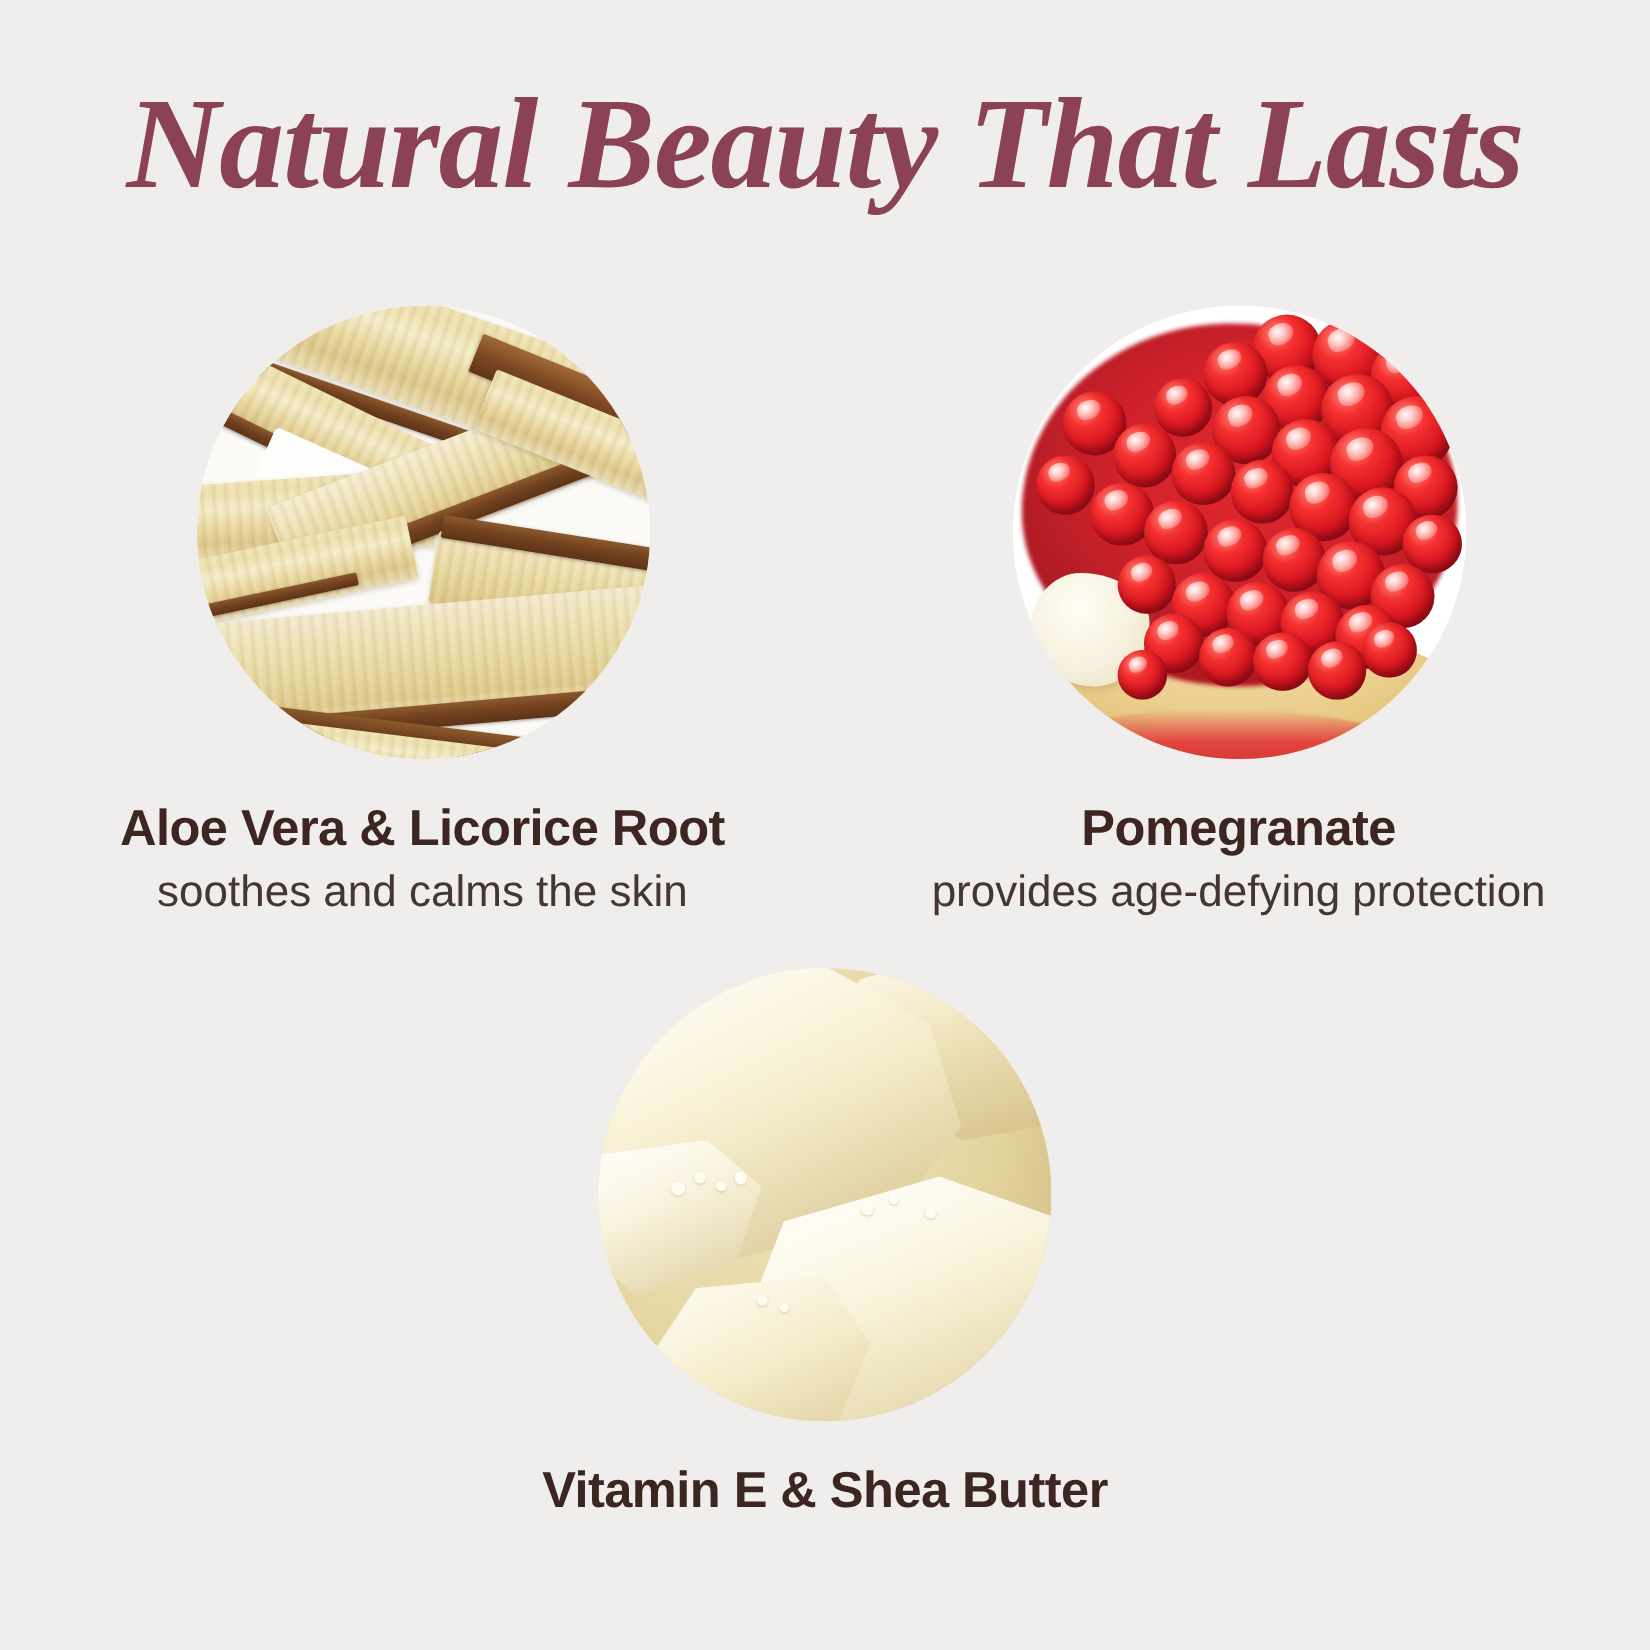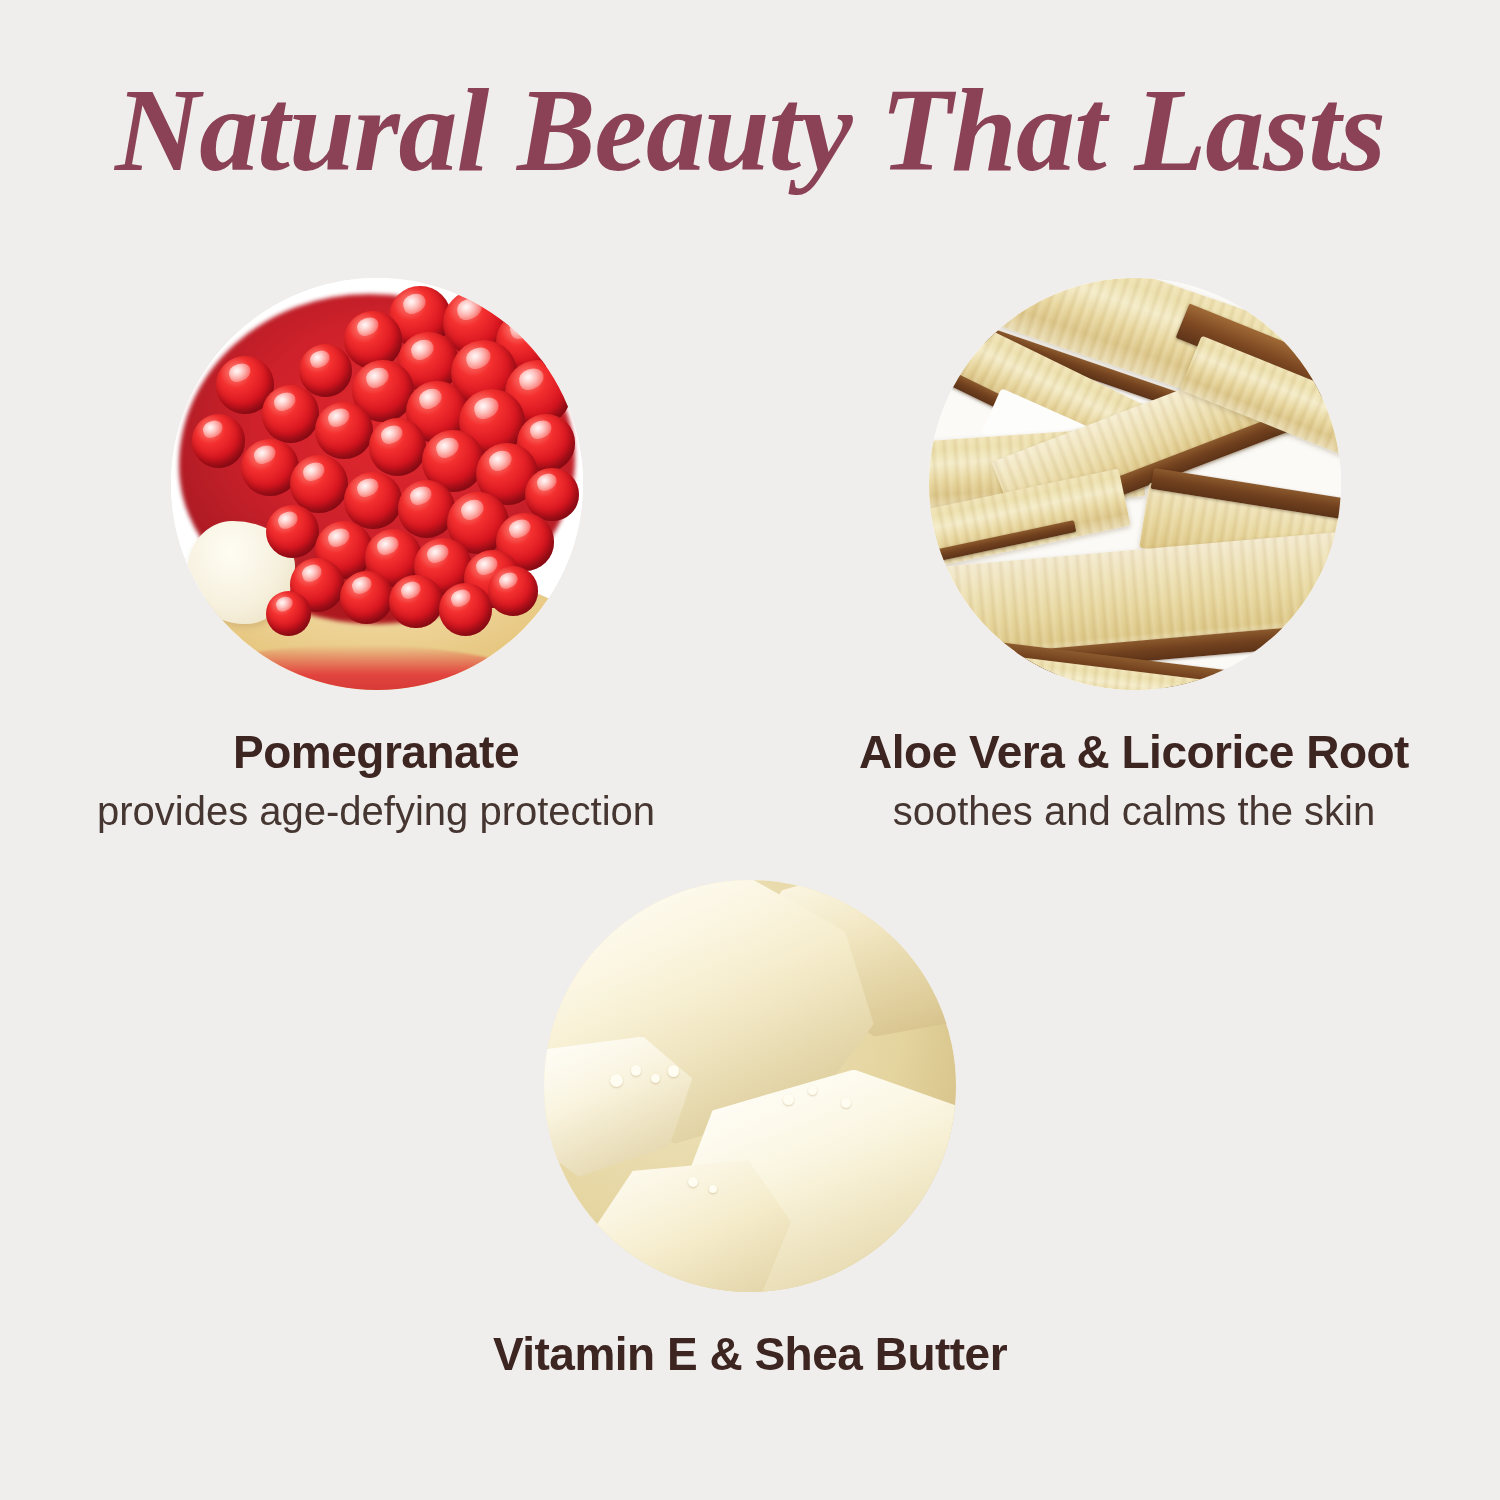--- a/index.html
+++ b/index.html
@@ -211,20 +211,82 @@
   }
 </style>
 </head>
 <body>
 
 <div id="page">
 
   <div id="headline">Natural Beauty That Lasts</div>
 
   <div class="row" id="row-top">
+
+    <div class="cell" id="cell-aloe">
+      <div class="circle">
+        <div class="art">
+          <div class="lic-bg"></div>
+
+          <div class="stick" style="left:-14%;top:-4%;width:110%;height:23%;transform:rotate(19deg);">
+              <div class="grain"></div>
+            </div>
+          <div class="bark" style="left:-6%;top:17%;width:70%;height:4%;transform:rotate(19deg);"></div>
+
+          <div class="stick" style="left:-16%;top:16%;width:72%;height:16%;transform:rotate(26deg);">
+              <div class="grain"></div>
+            </div>
+          <div class="bark" style="left:-12%;top:28%;width:56%;height:3.5%;transform:rotate(26deg);"></div>
+
+          <div class="lic-gap" style="left:14%;top:31%;width:24%;height:12%;transform:rotate(24deg);border-radius:4px;"></div>
+
+          <div class="stick" style="left:-10%;top:38%;width:62%;height:17%;transform:rotate(-4deg);">
+              <div class="grain"></div>
+            </div>
+
+          <div class="stick" style="left:16%;top:30%;width:78%;height:19%;transform:rotate(-21deg);
+               background:linear-gradient(180deg,#f6eed3 0%,#f1e6c0 22%,#e9d9a4 52%,#dcc483 80%,#eadfbb 100%);">
+            <div class="grain"></div>
+          </div>
+          <div class="bark" style="left:18%;top:45%;width:74%;height:4.5%;transform:rotate(-21deg);"></div>
+
+          <div class="bark" style="left:60%;top:14%;width:44%;height:9%;transform:rotate(22deg);
+               background:linear-gradient(180deg,#a06a36 0%,#7d4822 50%,#5e3419 100%);"></div>
+          <div class="stick" style="left:62%;top:22%;width:46%;height:14%;transform:rotate(22deg);">
+              <div class="grain"></div>
+            </div>
+
+          <div class="stick" style="left:-8%;top:52%;width:56%;height:14%;transform:rotate(-12deg);">
+              <div class="grain"></div>
+            </div>
+          <div class="bark" style="left:-6%;top:63%;width:42%;height:3%;transform:rotate(-12deg);"></div>
+
+          <div class="stick" style="left:52%;top:54%;width:56%;height:16%;transform:rotate(9deg);
+               background:linear-gradient(180deg,#f1e6c2 0%,#e9d9a2 45%,#dcc583 100%);">
+              <div class="grain"></div>
+            </div>
+          <div class="bark" style="left:54%;top:50%;width:50%;height:5%;transform:rotate(9deg);"></div>
+
+          <div class="stick" style="left:-12%;top:66%;width:124%;height:24%;transform:rotate(-5deg);
+               background:linear-gradient(180deg,#f3ead0 0%,#eee2b8 25%,#e7d79f 55%,#ddc888 85%,#efe6c6 100%);">
+            <div class="grain"></div>
+          </div>
+          <div class="bark" style="left:-10%;top:88%;width:120%;height:5%;transform:rotate(-5deg);"></div>
+
+          <div class="bark" style="left:6%;top:92%;width:80%;height:6%;transform:rotate(7deg);"></div>
+          <div class="stick" style="left:10%;top:95%;width:70%;height:10%;transform:rotate(7deg);">
+              <div class="grain"></div>
+            </div>
+        </div>
+      </div>
+      <div class="caption">
+        <div class="cap-title">Aloe Vera &amp; Licorice Root</div>
+        <div class="cap-sub">soothes and calms the skin</div>
+      </div>
+    </div>
 
     <div class="cell" id="cell-pom">
       <div class="circle">
         <div class="art">
           <div class="pom-bg"></div>
           <div class="pom-rind"></div>
           <div class="pom-rind-red"></div>
           <div class="pom-mass"></div>
           <div class="pom-white"></div>
 
@@ -266,82 +328,20 @@
           <div class="aril" style="left:23%;top:76%;width:11%;height:11%;"></div>
           <div class="aril" style="left:77%;top:70%;width:12%;height:12%;"></div>
         </div>
       </div>
       <div class="caption">
         <div class="cap-title">Pomegranate</div>
         <div class="cap-sub">provides age-defying protection</div>
       </div>
     </div>
 
-    <div class="cell" id="cell-aloe">
-      <div class="circle">
-        <div class="art">
-          <div class="lic-bg"></div>
-
-          <div class="stick" style="left:-14%;top:-4%;width:110%;height:23%;transform:rotate(19deg);">
-              <div class="grain"></div>
-            </div>
-          <div class="bark" style="left:-6%;top:17%;width:70%;height:4%;transform:rotate(19deg);"></div>
-
-          <div class="stick" style="left:-16%;top:16%;width:72%;height:16%;transform:rotate(26deg);">
-              <div class="grain"></div>
-            </div>
-          <div class="bark" style="left:-12%;top:28%;width:56%;height:3.5%;transform:rotate(26deg);"></div>
-
-          <div class="lic-gap" style="left:14%;top:31%;width:24%;height:12%;transform:rotate(24deg);border-radius:4px;"></div>
-
-          <div class="stick" style="left:-10%;top:38%;width:62%;height:17%;transform:rotate(-4deg);">
-              <div class="grain"></div>
-            </div>
-
-          <div class="stick" style="left:16%;top:30%;width:78%;height:19%;transform:rotate(-21deg);
-               background:linear-gradient(180deg,#f6eed3 0%,#f1e6c0 22%,#e9d9a4 52%,#dcc483 80%,#eadfbb 100%);">
-            <div class="grain"></div>
-          </div>
-          <div class="bark" style="left:18%;top:45%;width:74%;height:4.5%;transform:rotate(-21deg);"></div>
-
-          <div class="bark" style="left:60%;top:14%;width:44%;height:9%;transform:rotate(22deg);
-               background:linear-gradient(180deg,#a06a36 0%,#7d4822 50%,#5e3419 100%);"></div>
-          <div class="stick" style="left:62%;top:22%;width:46%;height:14%;transform:rotate(22deg);">
-              <div class="grain"></div>
-            </div>
-
-          <div class="stick" style="left:-8%;top:52%;width:56%;height:14%;transform:rotate(-12deg);">
-              <div class="grain"></div>
-            </div>
-          <div class="bark" style="left:-6%;top:63%;width:42%;height:3%;transform:rotate(-12deg);"></div>
-
-          <div class="stick" style="left:52%;top:54%;width:56%;height:16%;transform:rotate(9deg);
-               background:linear-gradient(180deg,#f1e6c2 0%,#e9d9a2 45%,#dcc583 100%);">
-              <div class="grain"></div>
-            </div>
-          <div class="bark" style="left:54%;top:50%;width:50%;height:5%;transform:rotate(9deg);"></div>
-
-          <div class="stick" style="left:-12%;top:66%;width:124%;height:24%;transform:rotate(-5deg);
-               background:linear-gradient(180deg,#f3ead0 0%,#eee2b8 25%,#e7d79f 55%,#ddc888 85%,#efe6c6 100%);">
-            <div class="grain"></div>
-          </div>
-          <div class="bark" style="left:-10%;top:88%;width:120%;height:5%;transform:rotate(-5deg);"></div>
-
-          <div class="bark" style="left:6%;top:92%;width:80%;height:6%;transform:rotate(7deg);"></div>
-          <div class="stick" style="left:10%;top:95%;width:70%;height:10%;transform:rotate(7deg);">
-              <div class="grain"></div>
-            </div>
-        </div>
-      </div>
-      <div class="caption">
-        <div class="cap-title">Aloe Vera &amp; Licorice Root</div>
-        <div class="cap-sub">soothes and calms the skin</div>
-      </div>
-    </div>
-
   </div>
 
   <div class="row" id="row-bot">
 
     <div class="cell" id="cell-shea">
       <div class="circle">
         <div class="art">
           <div class="shea-bg"></div>
 
           <div class="chunk" style="left:48%;top:-10%;width:70%;height:48%;

